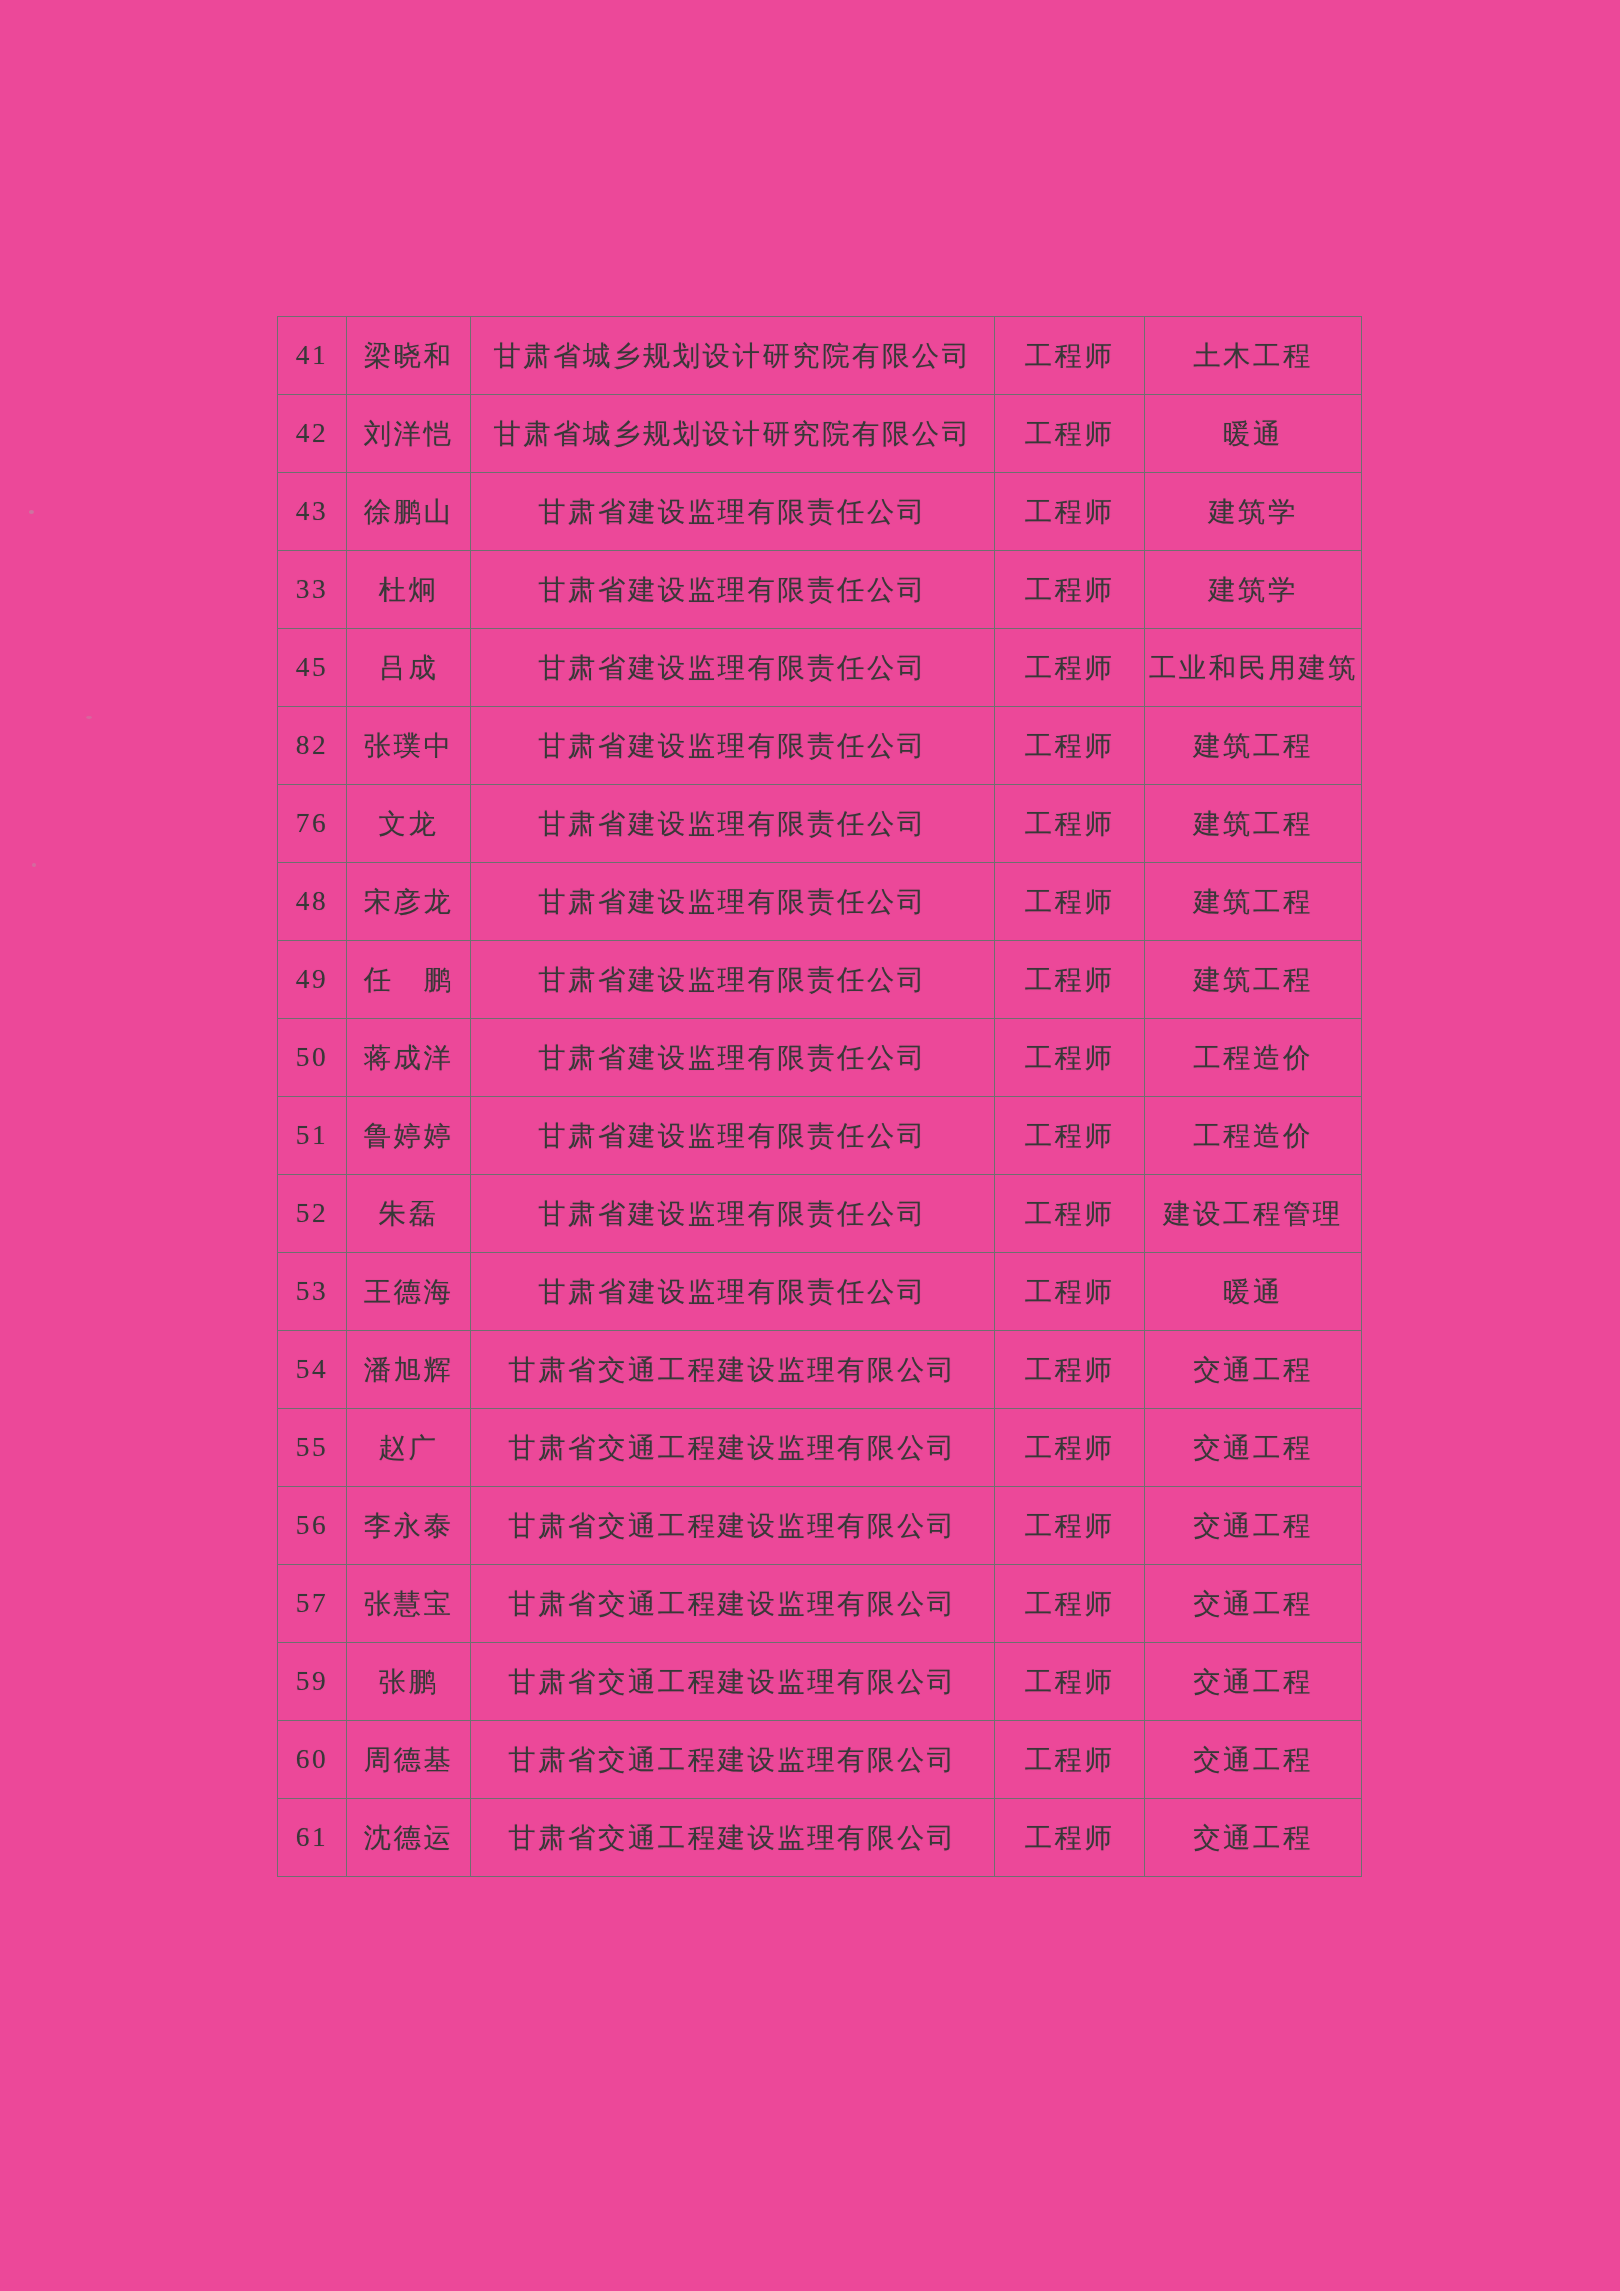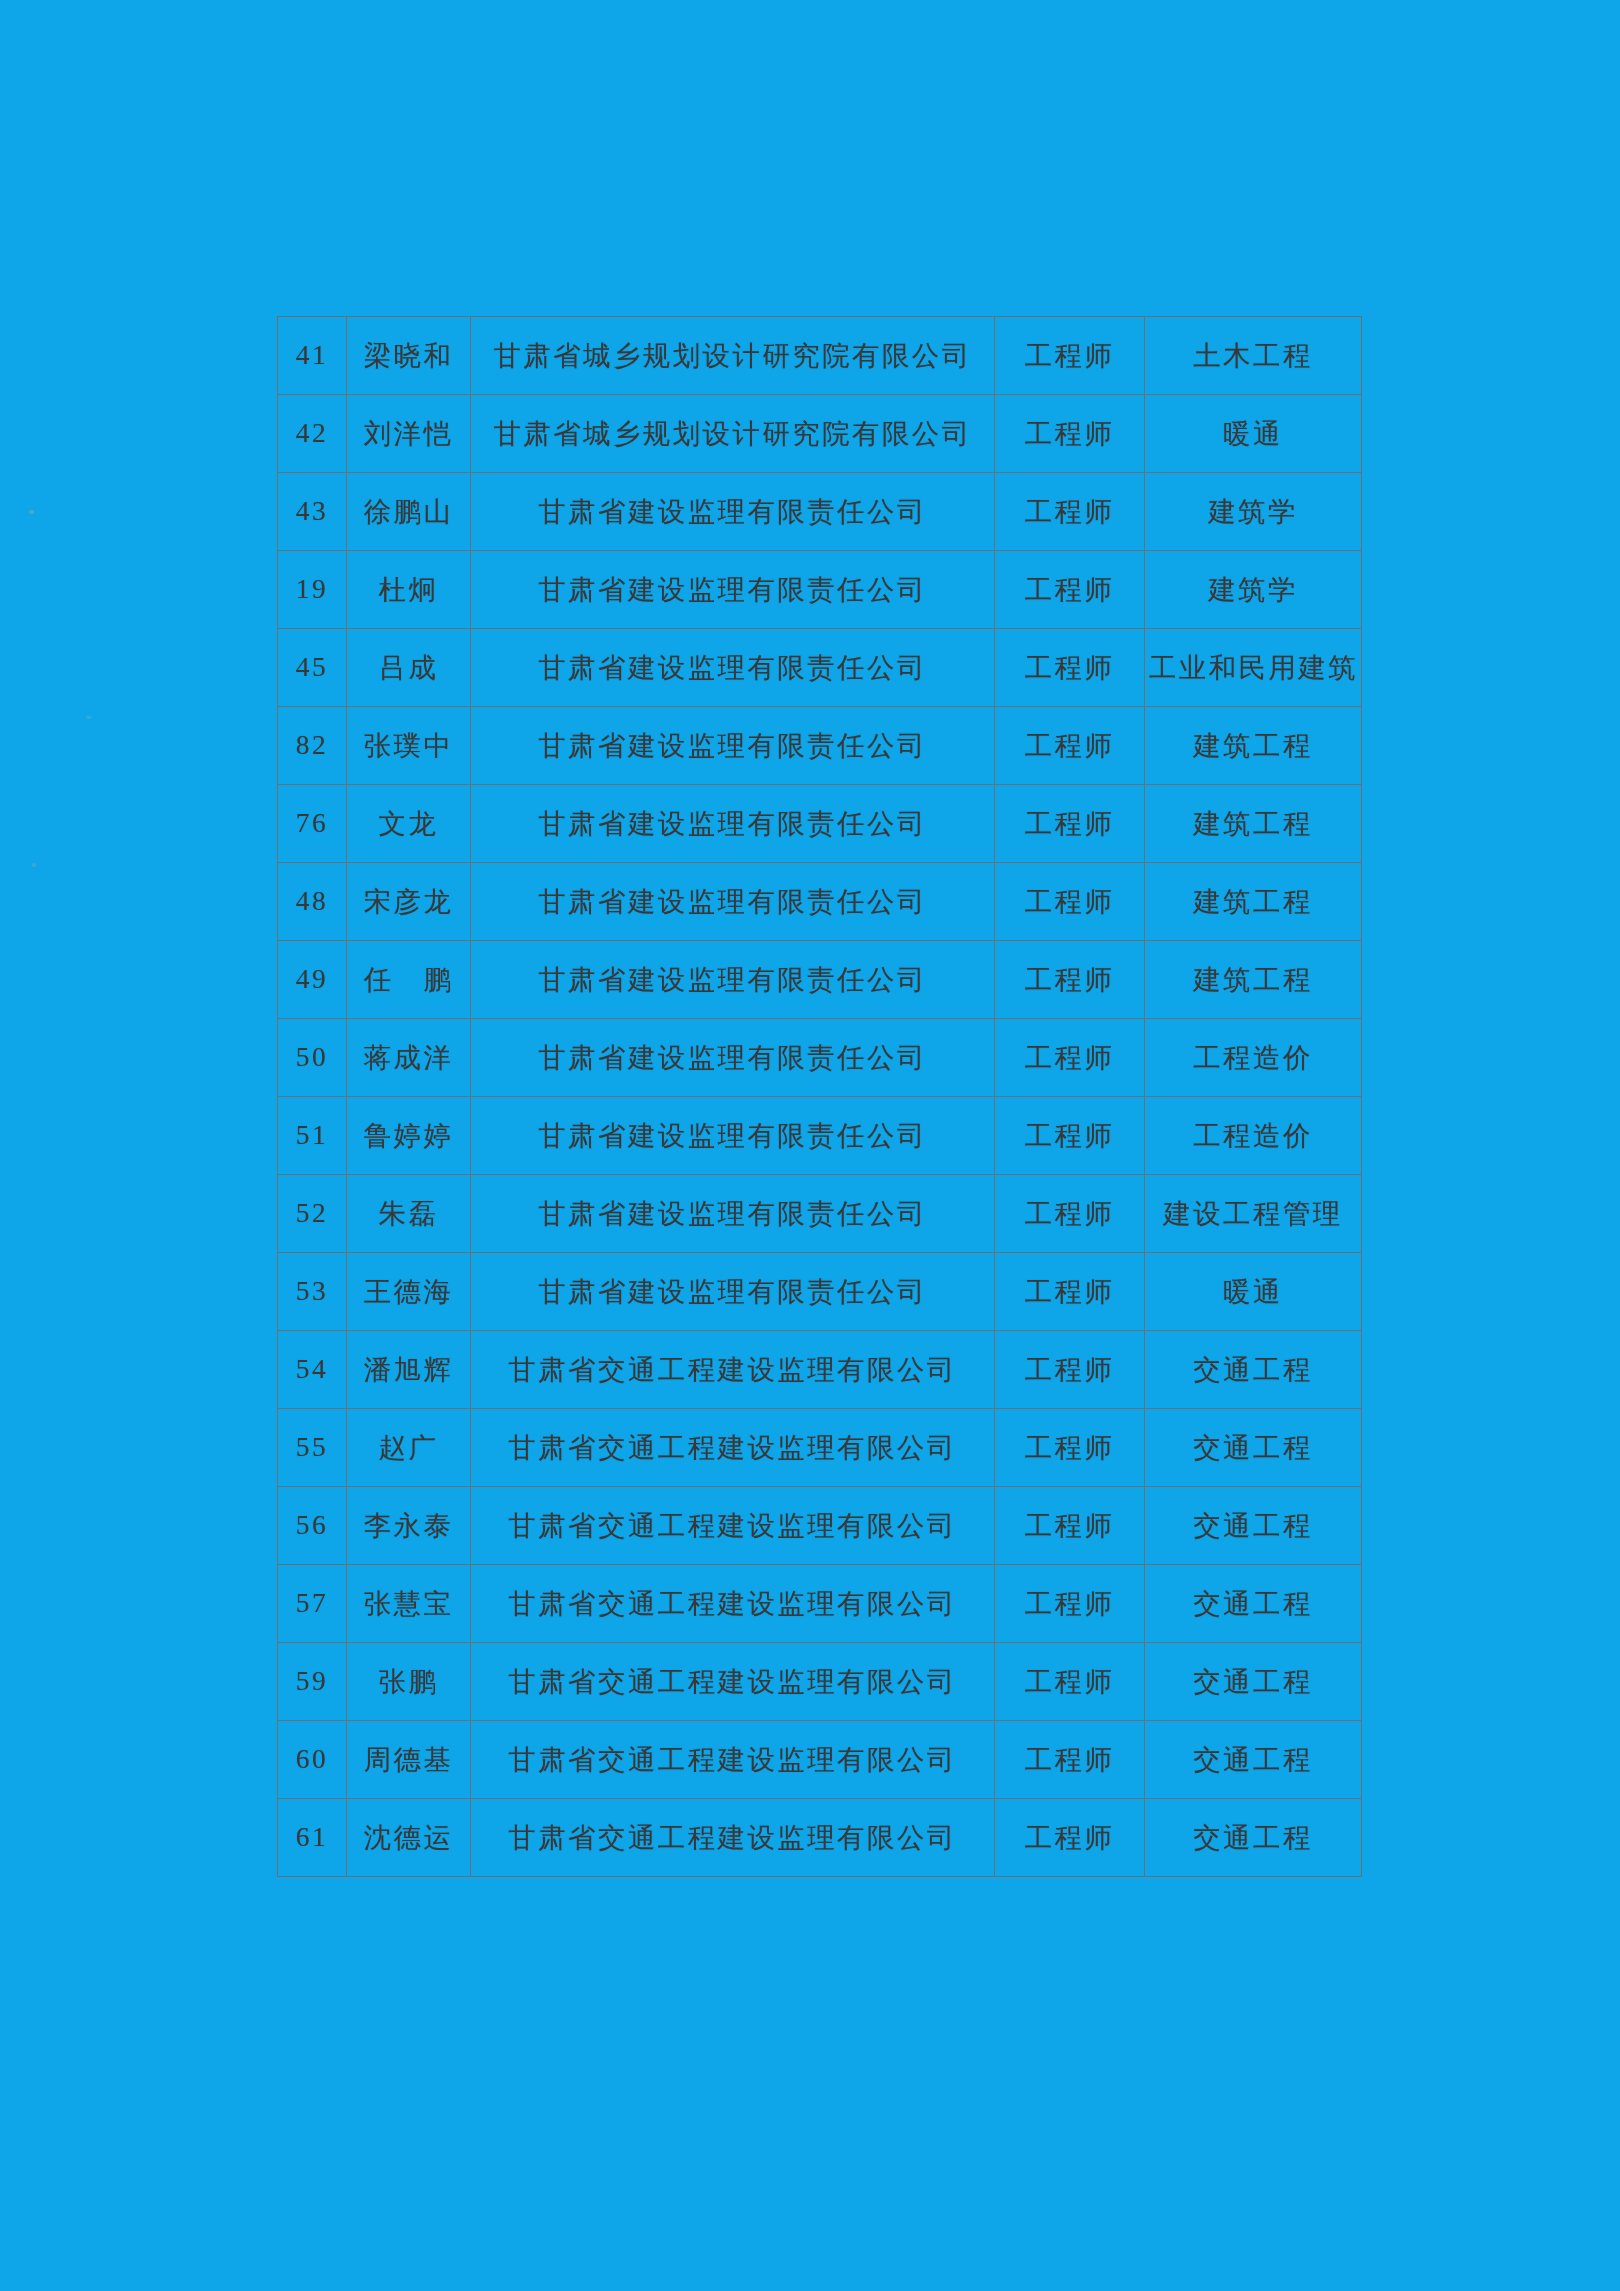--- a/index.html
+++ b/index.html
@@ -11,21 +11,21 @@
     height: 2292px;
     position: relative;
     background: #ffffff;
     font-family: "Liberation Serif", "DejaVu Serif", serif;
     overflow: hidden;
   }
   
   .sheet {
     position: absolute;
     inset: 0;
-    background: #0ea5e9;
+    background: #ec4899;
   }
   
   table.roster {
     position: absolute;
     left: 277px;
     top: 316px;
     width: 1084px;
     border-collapse: collapse;
     table-layout: fixed;
   }
@@ -89,21 +89,21 @@
           <td class="c-major">暖通</td>
         </tr>
         <tr>
           <td class="c-no">43</td>
           <td class="c-name">徐鹏山</td>
           <td class="c-company">甘肃省建设监理有限责任公司</td>
           <td class="c-title">工程师</td>
           <td class="c-major">建筑学</td>
         </tr>
         <tr>
-          <td class="c-no">19</td>
+          <td class="c-no">33</td>
           <td class="c-name">杜炯</td>
           <td class="c-company">甘肃省建设监理有限责任公司</td>
           <td class="c-title">工程师</td>
           <td class="c-major">建筑学</td>
         </tr>
         <tr>
           <td class="c-no">45</td>
           <td class="c-name">吕成</td>
           <td class="c-company">甘肃省建设监理有限责任公司</td>
           <td class="c-title">工程师</td>

